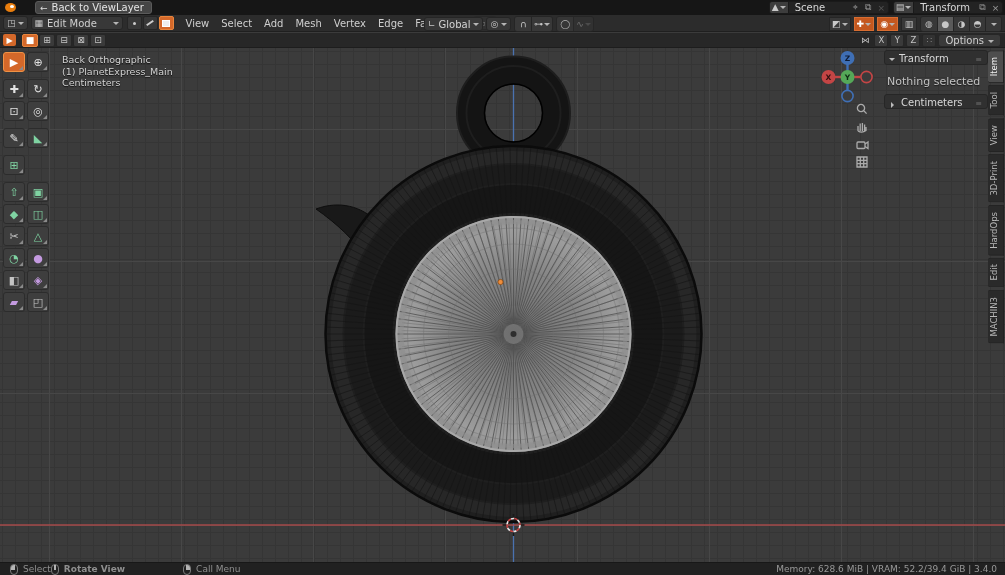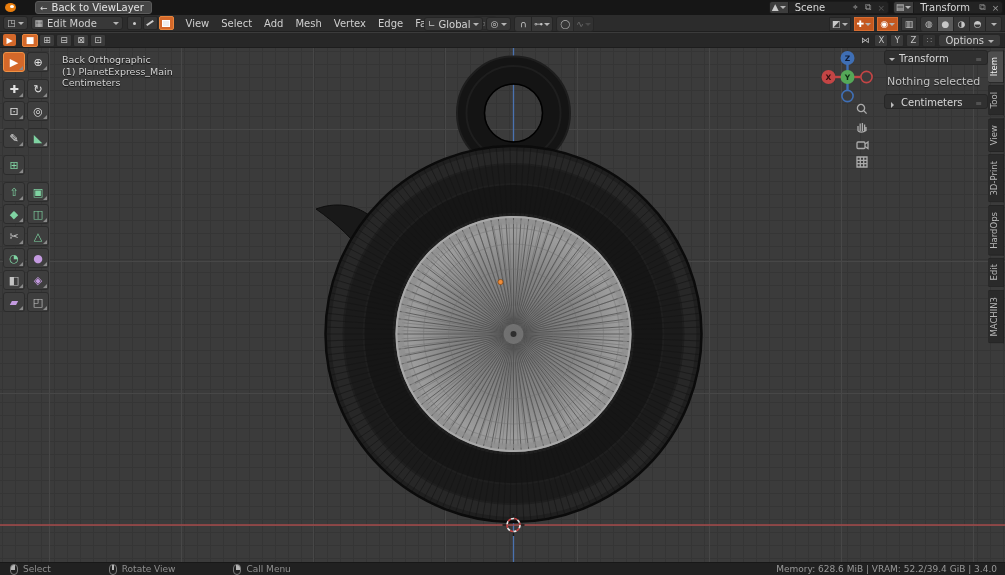--- a/index.html
+++ b/index.html
@@ -845,21 +845,21 @@
     </div>
 
   <div class="statusbar">
     <div id="status-hints" style="display:flex;align-items:center">
         <div class="hint" style="margin-left: 10px;">
           <div class="mouse left">
             <i></i>
           </div>
           <span>Select</span>
         </div>
-        <div class="hint" style="margin-left: 58px;">
+        <div class="hint" style=" font-weight: bold;">
           <div class="mouse middle">
             <i></i>
           </div>
           <span>Rotate View</span>
         </div>
         <div class="hint" style="margin-left: 58px;">
           <div class="mouse right">
             <i></i>
           </div>
           <span>Call Menu</span>

